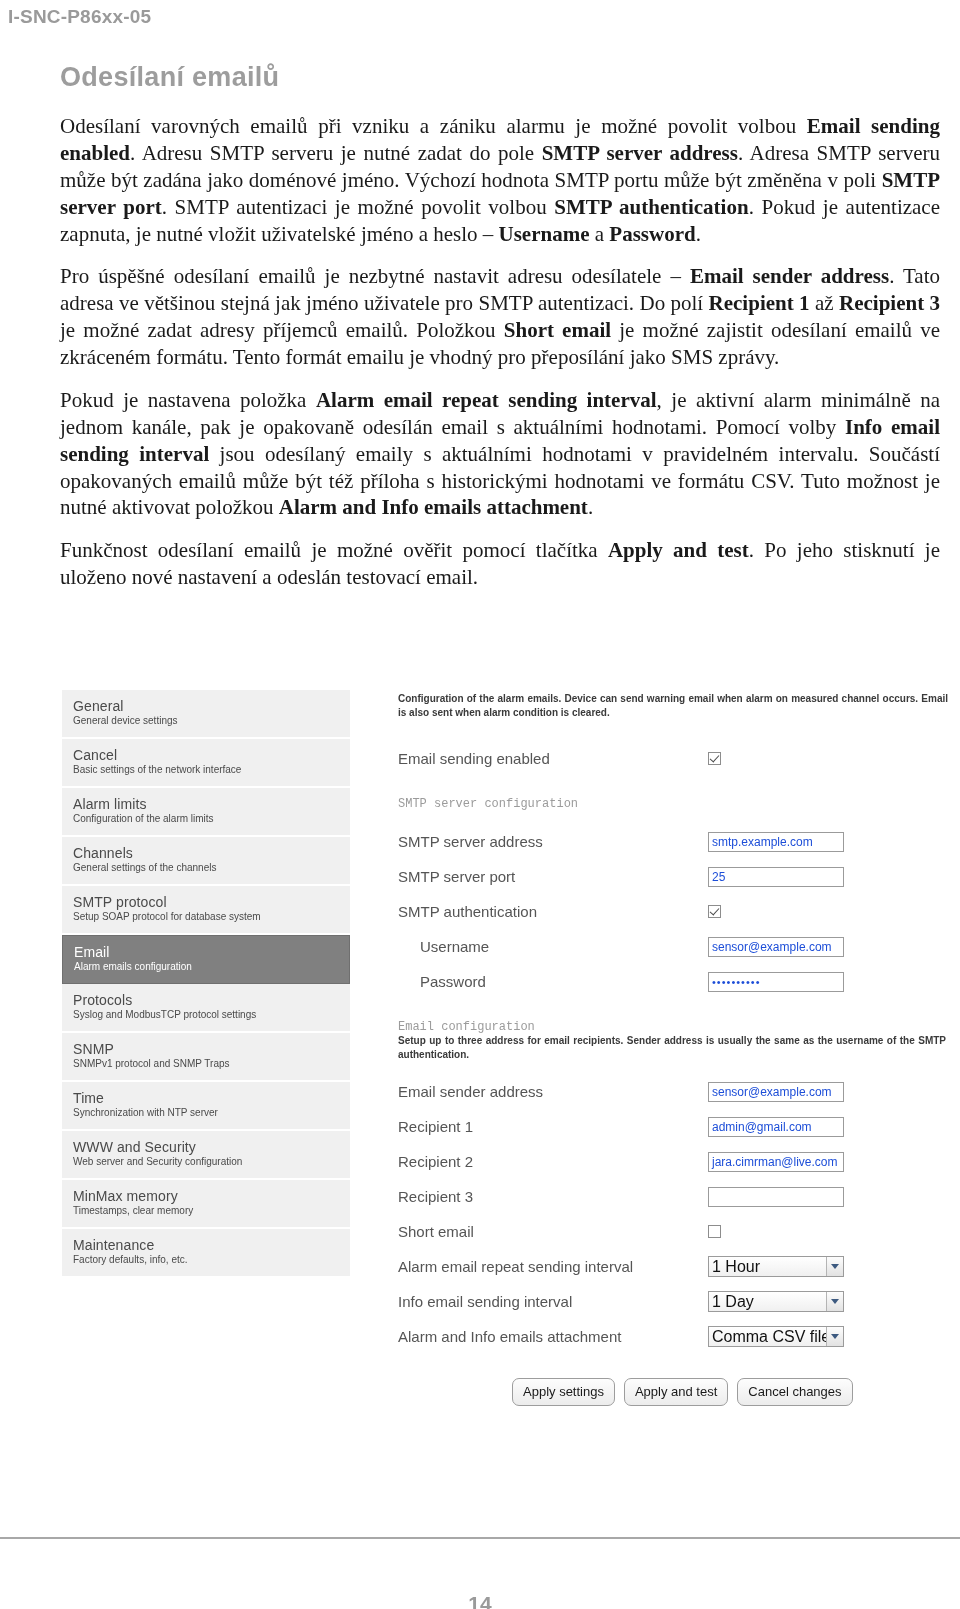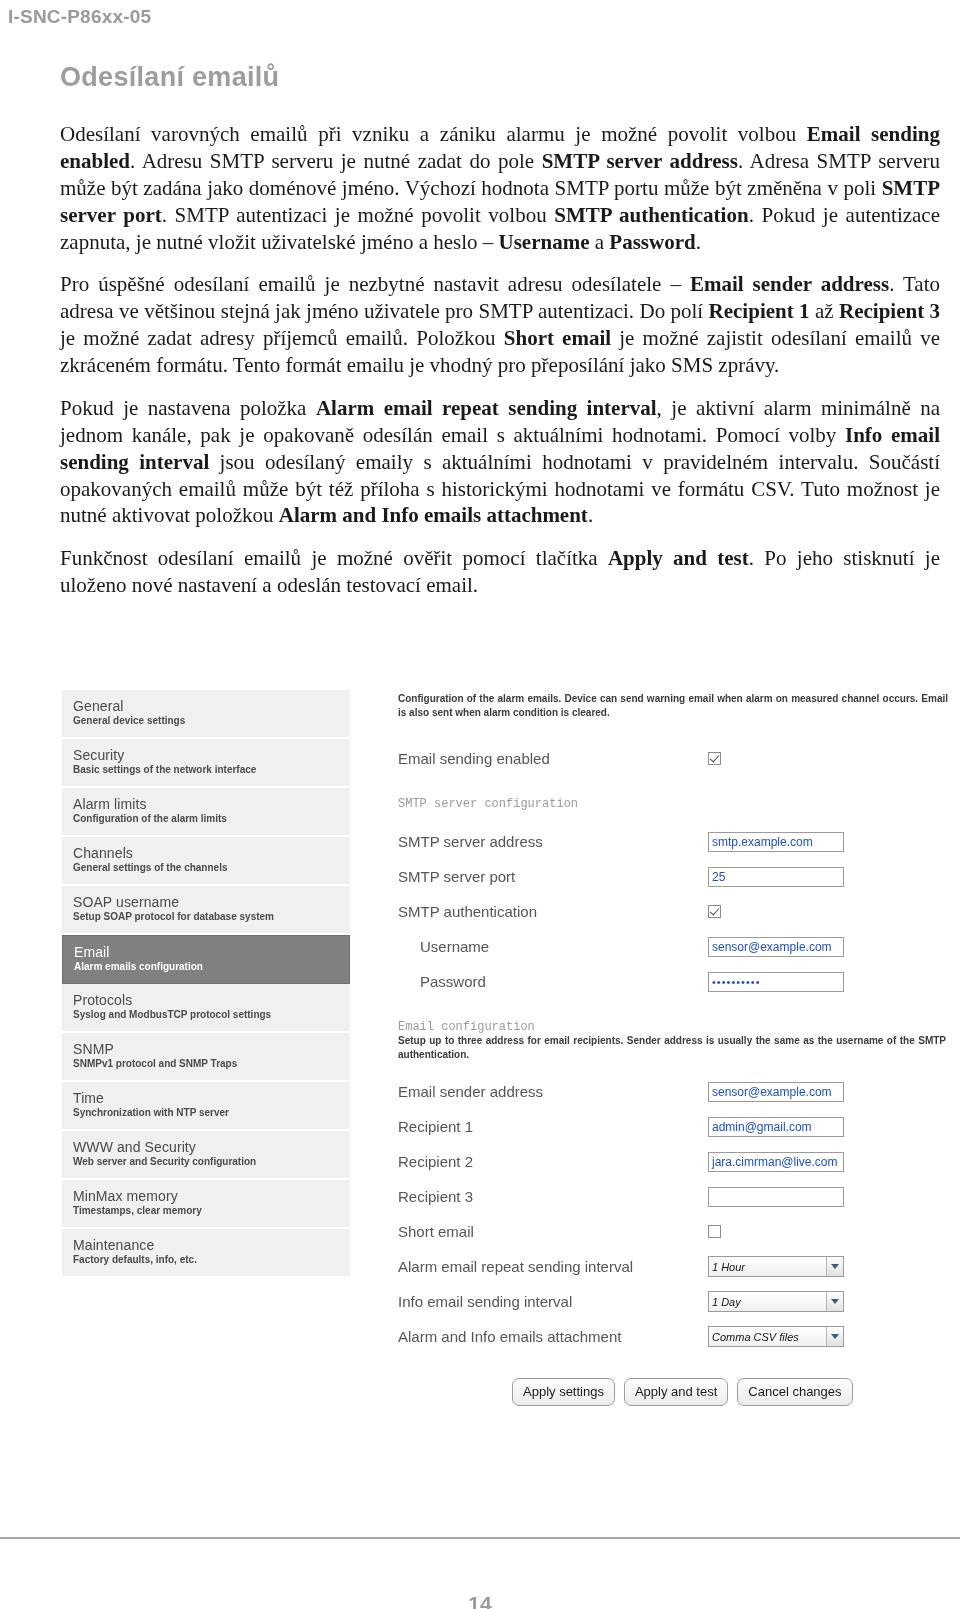--- a/index.html
+++ b/index.html
@@ -32,21 +32,21 @@
     left: 60px;
     width: 880px;
   }
 
   h1.section-title {
     font-family: "Liberation Sans", sans-serif;
     font-size: 27px;
     font-weight: bold;
     color: #9d9d9d;
     letter-spacing: 0.3px;
-    margin-bottom: 28px;
+    margin-bottom: 20px;
   }
 
   p.para {
     font-family: "Liberation Serif", serif;
     font-size: 21px;
     line-height: 1.28;
     color: #1a1a1a;
     text-align: justify;
     margin-bottom: 16px;
   }
@@ -80,21 +80,21 @@
   .side-title {
     font-size: 14px;
     font-weight: normal;
     color: #4a4a4a;
     line-height: 1.05;
     letter-spacing: 0.1px;
   }
   .side-item.active .side-title { color: #ffffff; }
   .side-sub {
     font-size: 10px;
-    font-weight: bold;
+    font-weight: normal;
     color: #4a4a4a;
     line-height: 1.15;
     margin-top: 1px;
   }
   .side-item.active .side-sub { color: #ffffff; }
 
   
   .panel { flex: 1; padding-top: 2px; margin-left: 24px; }
 
   .panel-note {
@@ -166,25 +166,24 @@
     transform: rotate(42deg);
   }
 
   .fselect {
     width: 136px;
     height: 21px;
     border: 1px solid #9b9b9b;
     background: linear-gradient(#ffffff, #f0f0f0);
     display: flex;
     align-items: center;
-    font-size: 11px;
+    font-size: 16px;
     color: #111111;
     padding-left: 3px;
     position: relative;
-    font-style: italic;
   }
   .fselect .arrow-box {
     position: absolute;
     right: 0; top: 0;
     width: 17px; height: 100%;
     border-left: 1px solid #b4b4b4;
     background: linear-gradient(#fdfdfd, #e2e2e2);
     display: flex;
     align-items: center;
     justify-content: center;
@@ -245,33 +244,33 @@
 
 <div class="screenshot">
   <div class="shot-inner">
 
     <div class="sidebar" id="sidebar">
         <div class="side-item">
           <div class="side-title">General</div>
           <div class="side-sub">General device settings</div>
         </div>
         <div class="side-item">
-          <div class="side-title">Security</div>
+          <div class="side-title">Cancel</div>
           <div class="side-sub">Basic settings of the network interface</div>
         </div>
         <div class="side-item">
           <div class="side-title">Alarm limits</div>
           <div class="side-sub">Configuration of the alarm limits</div>
         </div>
         <div class="side-item">
           <div class="side-title">Channels</div>
           <div class="side-sub">General settings of the channels</div>
         </div>
         <div class="side-item">
-          <div class="side-title">SOAP username</div>
+          <div class="side-title">SMTP protocol</div>
           <div class="side-sub">Setup SOAP protocol for database system</div>
         </div>
         <div class="side-item active">
           <div class="side-title">Email</div>
           <div class="side-sub">Alarm emails configuration</div>
         </div>
         <div class="side-item">
           <div class="side-title">Protocols</div>
           <div class="side-sub">Syslog and ModbusTCP protocol settings</div>
         </div>

